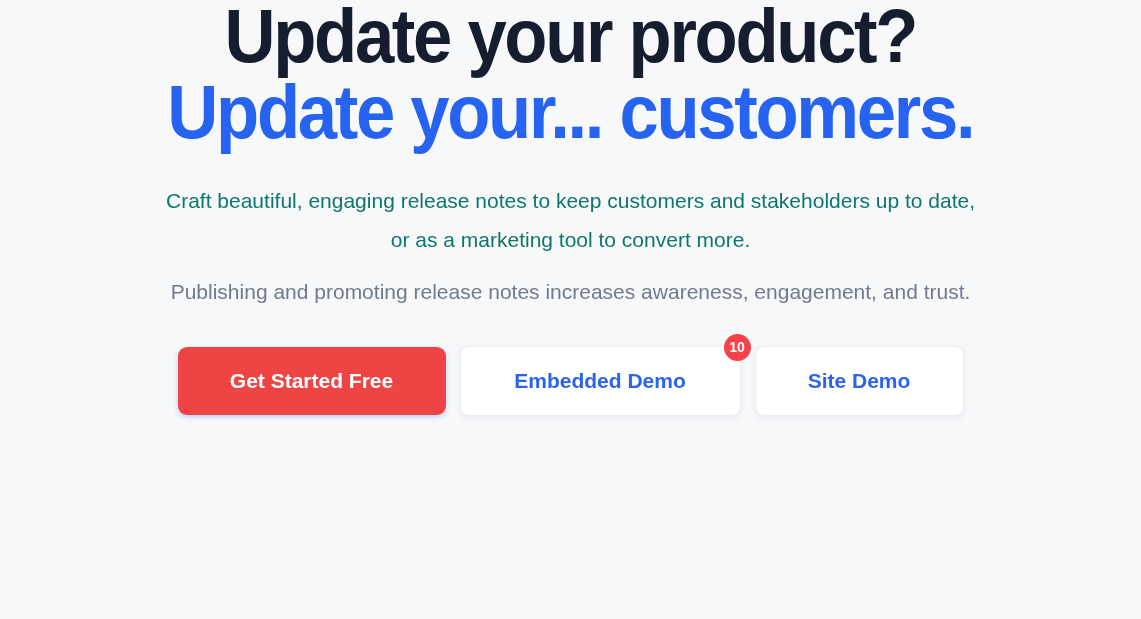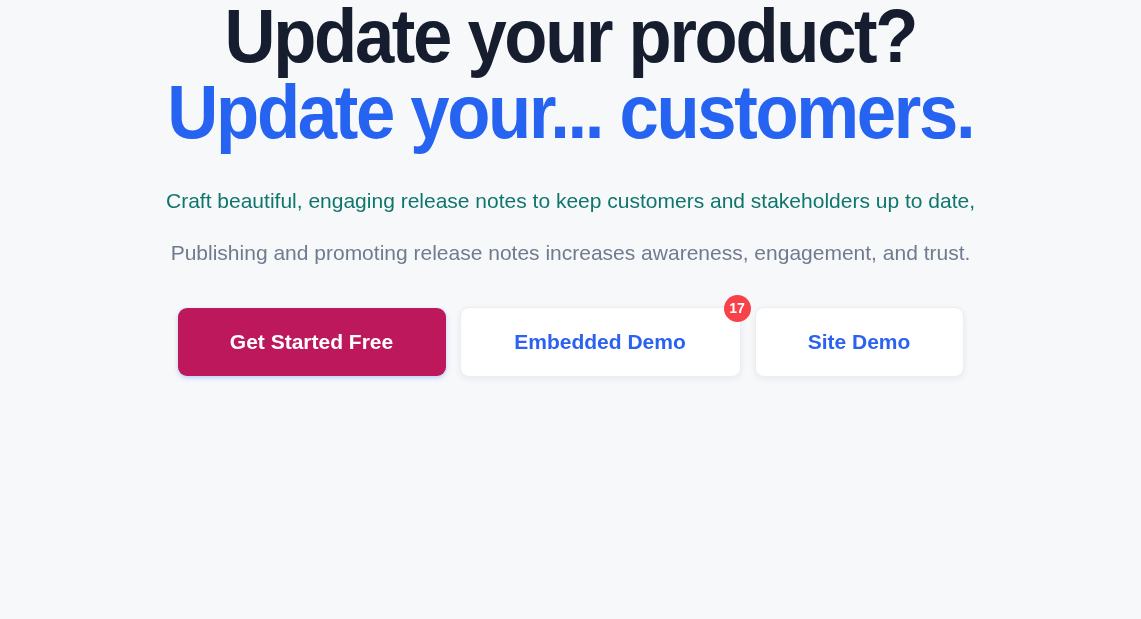--- a/index.html
+++ b/index.html
@@ -95,21 +95,21 @@
     font-size: 21px;
     font-weight: 700;
     border-radius: 9px;
     cursor: pointer;
     border: none;
     user-select: none;
     white-space: nowrap;
   }
 
   .btn-primary {
-    background: #be185d;
+    background: #ef4444;
     color: #ffffff;
     width: 268px;
     height: 68px;
     box-shadow: 0 2px 5px rgba(36,99,242,0.28);
   }
 
   .btn-secondary {
     background: #ffffff;
     color: #2b62f0;
     height: 70px;
@@ -145,33 +145,34 @@
 
 <div class="hero">
 
   <h1 class="headline">
     <span class="headline-line headline-line-1">Update your product?</span>
     <span class="headline-line headline-line-2">Update your... customers.</span>
   </h1>
 
   <p class="lede">
     <span class="lede-line">Craft beautiful, engaging release notes to keep customers and stakeholders up to date,</span>
+    <span class="lede-line">or as a marketing tool to convert more.</span>
   </p>
 
   <p class="subnote">Publishing and promoting release notes increases awareness, engagement, and trust.</p>
 
   <div class="cta-row">
 
     <button class="btn btn-primary">
       <span>Get Started Free</span>
     </button>
 
     <button class="btn btn-secondary btn-embedded">
       <span>Embedded Demo</span>
-      <span class="badge">17</span>
+      <span class="badge">10</span>
     </button>
 
     <button class="btn btn-secondary btn-site">
       <span>Site Demo</span>
     </button>
 
   </div>
 </div>
 
 </body></html>

